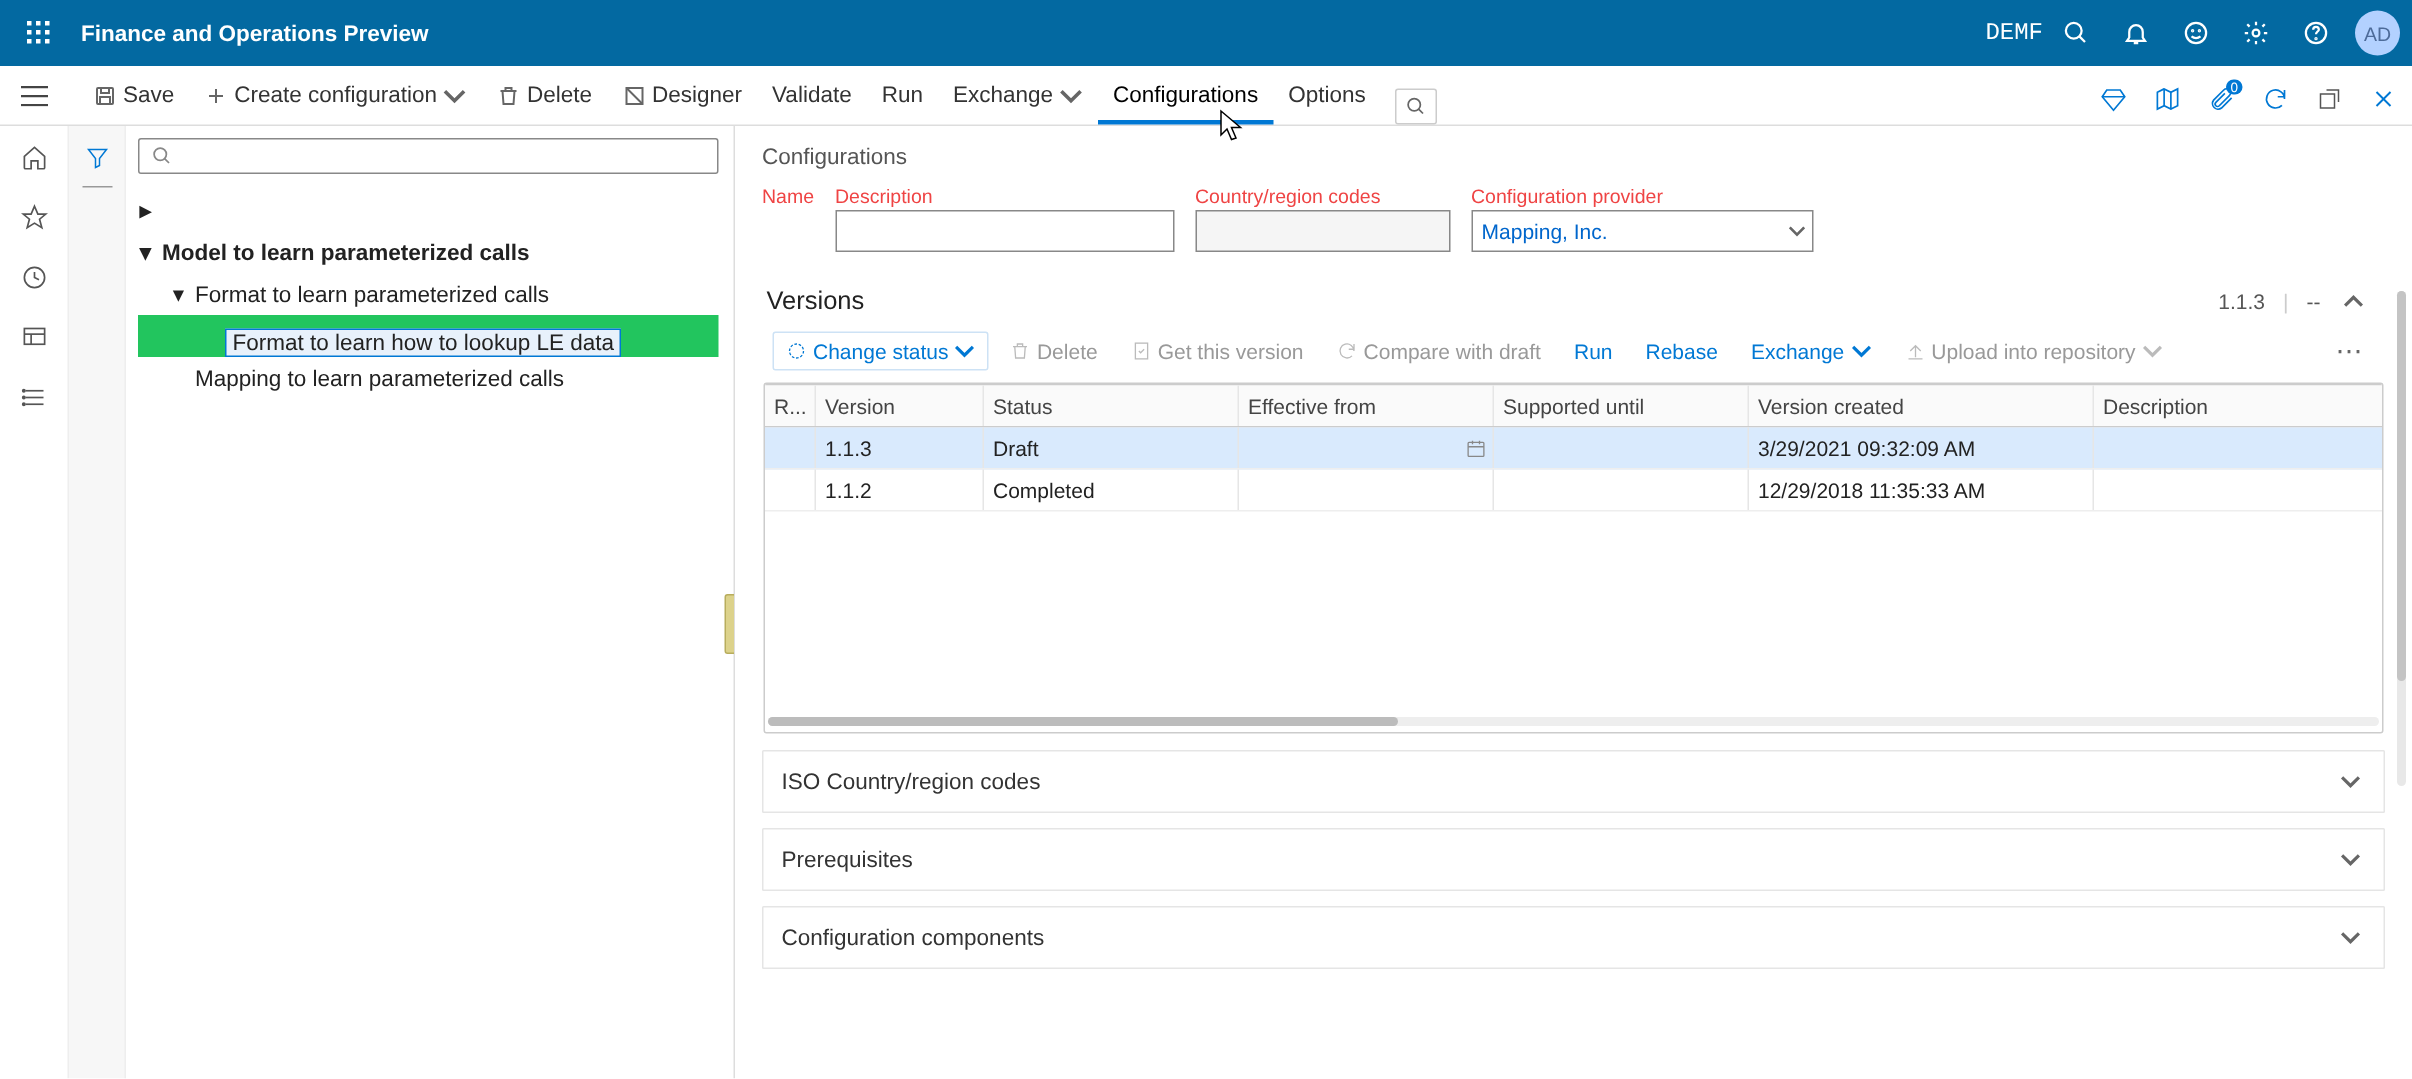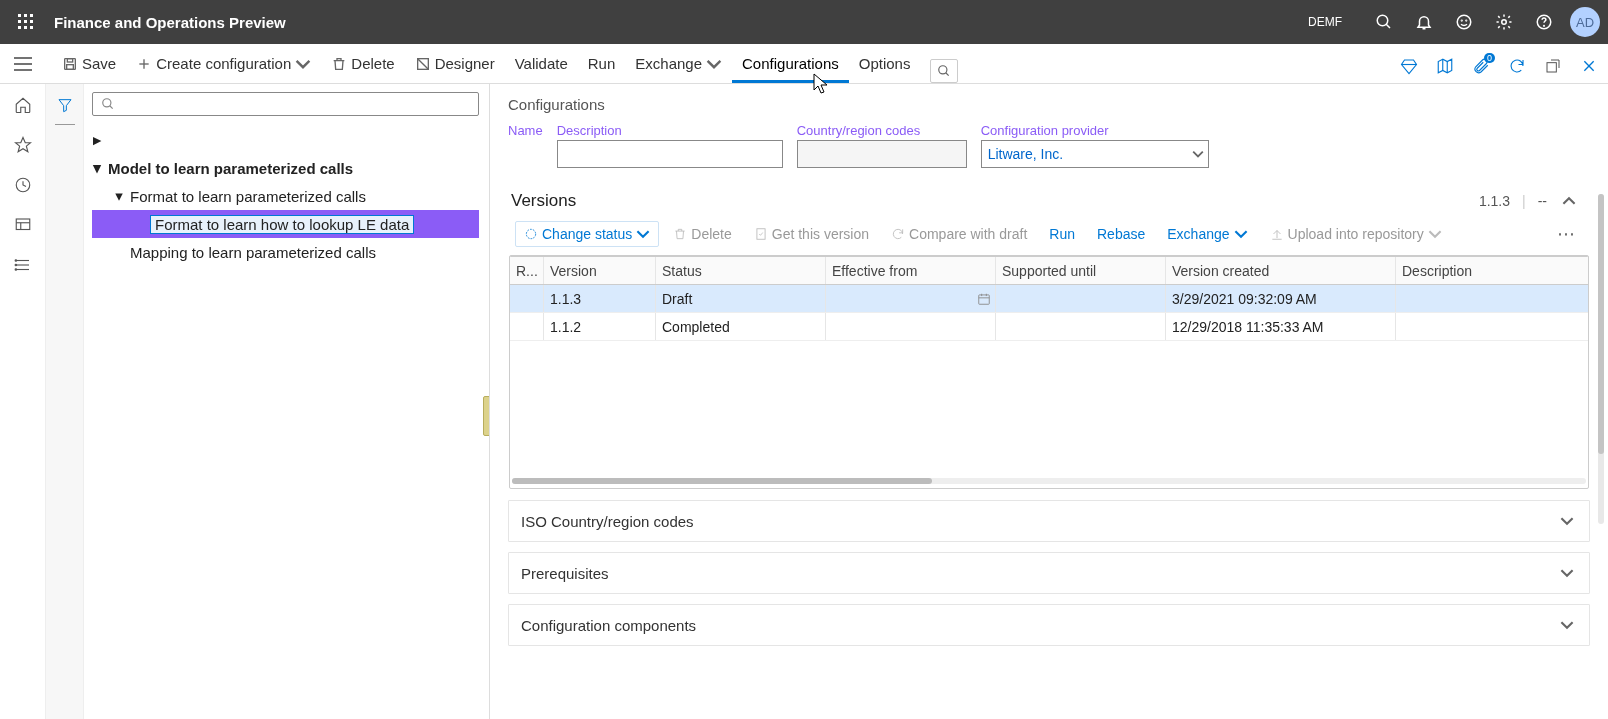--- a/index.html
+++ b/index.html
@@ -1,23 +1,23 @@
 <!DOCTYPE html>
 <html><head>
 <meta charset="utf-8">
 <style>
   * { box-sizing: border-box; margin: 0; padding: 0; font-family: "Segoe UI", Arial, sans-serif; }
   body { width: 1608px; height: 719px; overflow: hidden; background: #fff; color: #222; font-size: 14px; }
 
   
-  .topbar { height: 44px; background: #404040; color: #fff; display: flex; align-items: center; padding: 0 8px; }
+  .topbar { height: 44px; background: #0369a1; color: #fff; display: flex; align-items: center; padding: 0 8px; }
   .topbar .waffle { width: 28px; height: 28px; display: flex; align-items: center; justify-content: center; margin-right: 14px; margin-left:4px; }
   .topbar .title { font-size: 15px; font-weight: 600; flex: 0 0 auto; }
   .topbar .spacer { flex: 1; }
-  .topbar .env { font-size: 12px; margin-right: 22px; }
+  .topbar .env { font-size: 16px; margin-right: 2px; font-family: Liberation Mono, monospace; }
   .topbar .ticon { width: 40px; height: 44px; display: flex; align-items: center; justify-content: center; cursor: pointer; }
   .topbar .avatar { width: 30px; height: 30px; border-radius: 50%; background: #b3d1ff; color: #4d6b99; display: flex; align-items: center; justify-content: center; font-size: 13px; font-weight: 500; margin-left: 6px; }
 
   
   .cmdbar-row { display: flex; height: 40px; border-bottom: 1px solid #ddd; align-items: center; }
   .hamburger-slot { width: 46px; display: flex; align-items: center; justify-content: center; border-right: none; }
   .cmdbar { flex: 1; display: flex; align-items: flex-end; height: 100%; padding-left: 6px; padding-right: 2px; }
   .cmd { display: flex; align-items: center; gap: 4px; padding: 0 10px; height: 100%; cursor: pointer; color: #333; font-size: 15px; }
   .cmd.active { border-bottom: 3px solid #0078d4; color: #000; padding-top:3px; }
   .cmd svg { width: 16px; height: 16px; }
@@ -36,39 +36,39 @@
   .funnelcol { width: 38px; background:#f7f7f7; display:flex; flex-direction:column; align-items:center; padding-top:6px; border-right:1px solid #eee;}
   .funnelcol .fbtn { width:30px; height:30px; display:flex; align-items:center; justify-content:center; color:#0078d4; cursor:pointer;}
   .funnelcol .fline { width:20px; border-top:1px solid #999; margin-top:4px;}
 
   .treepanel { width: 406px; border-right: 1px solid #ddd; padding: 8px 10px 8px 8px; overflow:auto; position:relative;}
   .filterbox { display:flex; align-items:center; gap:6px; border:1px solid #888; padding:4px 8px; border-radius:2px; color:#666; background:#fff;}
   .filterbox input { border:none; outline:none; flex:1; font-size:14px;}
   .tree { margin-top: 10px; font-size: 15px; color:#222;}
   .tnode { display:flex; align-items:center; gap:6px; height:28px; cursor:pointer; white-space:nowrap; overflow:hidden; text-overflow:ellipsis;}
   .tnode.bold { font-weight:600; }
-  .tnode.selected { background:#8b5cf6; }
+  .tnode.selected { background:#22c55e;align-items:flex-end; }
   .tnode.selected .tlabel { border:1px solid #0078d4; padding:0 4px; background:#e8f1fb;}
   .caret { width:10px; display:flex; justify-content:center;}
   .ind1 { padding-left: 0px; }
   .ind2 { padding-left: 22px; }
   .ind3 { padding-left: 42px; }
   .splitter { position:absolute; right:-6px; top:0; bottom:0; width:12px; cursor:col-resize;}
   .splithandle { position:absolute; right:-2px; top:312px; width:8px; height:40px; background:#dcd28b; border:1px solid #b8ad5d; border-radius:2px; }
 
   .content { flex:1; overflow:auto; padding: 12px 18px 12px 18px; position:relative; }
   .content .scrollbar { position:absolute; right:0; top:12px; width:16px; bottom:12px; }
   .sbtrack { position:absolute; right:4px; top:98px; width:6px; height:330px; background:#e8e8e8; border-radius:3px;}
   .sbthumb { position:absolute; right:4px; top:98px; width:6px; height:260px; background:#c4c4c4; border-radius:3px;}
 
   .page-heading { font-size: 15px; color:#555; margin-bottom: 10px;}
 
   .fields-row { display:flex; gap:14px; margin-bottom: 14px;}
   .field { display:flex; flex-direction:column; gap:2px; }
-  .field label { font-size:13px; color:#8b5cf6; }
+  .field label { font-size:13px; color:#ef4444; }
   .field .inp { height:28px; border:1px solid #888; padding:0 6px; font-size:14px; display:flex; align-items:center; }
   .field .inp.sel { color:#0066cc; border-color:#888; display:flex; justify-content:space-between; align-items:center; padding-right:4px;}
   .field .inp.ro { background:#f5f5f5; }
   .w1 { width:230px; } .w2 { width:226px; } .w3 { width:170px; } .w4 { width:228px; }
 
   .section { border:1px solid #fff; margin-bottom:10px;}
   .section.card { border:1px solid #e5e5e5; border-radius:1px; }
   .sec-head { display:flex; align-items:center; justify-content:space-between; padding:8px 10px 6px 2px; font-size:17px; color:#222; }
   .section.card .sec-head { padding:10px 12px; font-size:15px; color:#333; cursor:pointer;}
   .sec-head .right { display:flex; align-items:center; gap:12px; font-size:14px; color:#555;}
@@ -354,21 +354,21 @@
       </div>
       <div class="field">
         <label>Country/region codes</label>
         <div class="inp ro w3">
             <span></span>
           </div>
       </div>
       <div class="field">
         <label>Configuration provider</label>
         <div class="inp sel w4">
-          <span>Litware, Inc.</span>
+          <span>Mapping, Inc.</span>
           <svg width="12" height="12" viewBox="0 0 10 10" fill="none" stroke="#666" stroke-width="1.5">
               <polyline points="1,3 5,7 9,3"></polyline>
             </svg>
         </div>
       </div>
     </div>
 
     <div class="section">
       <div class="sec-head">
         <span style="font-weight:400;">Versions</span>

